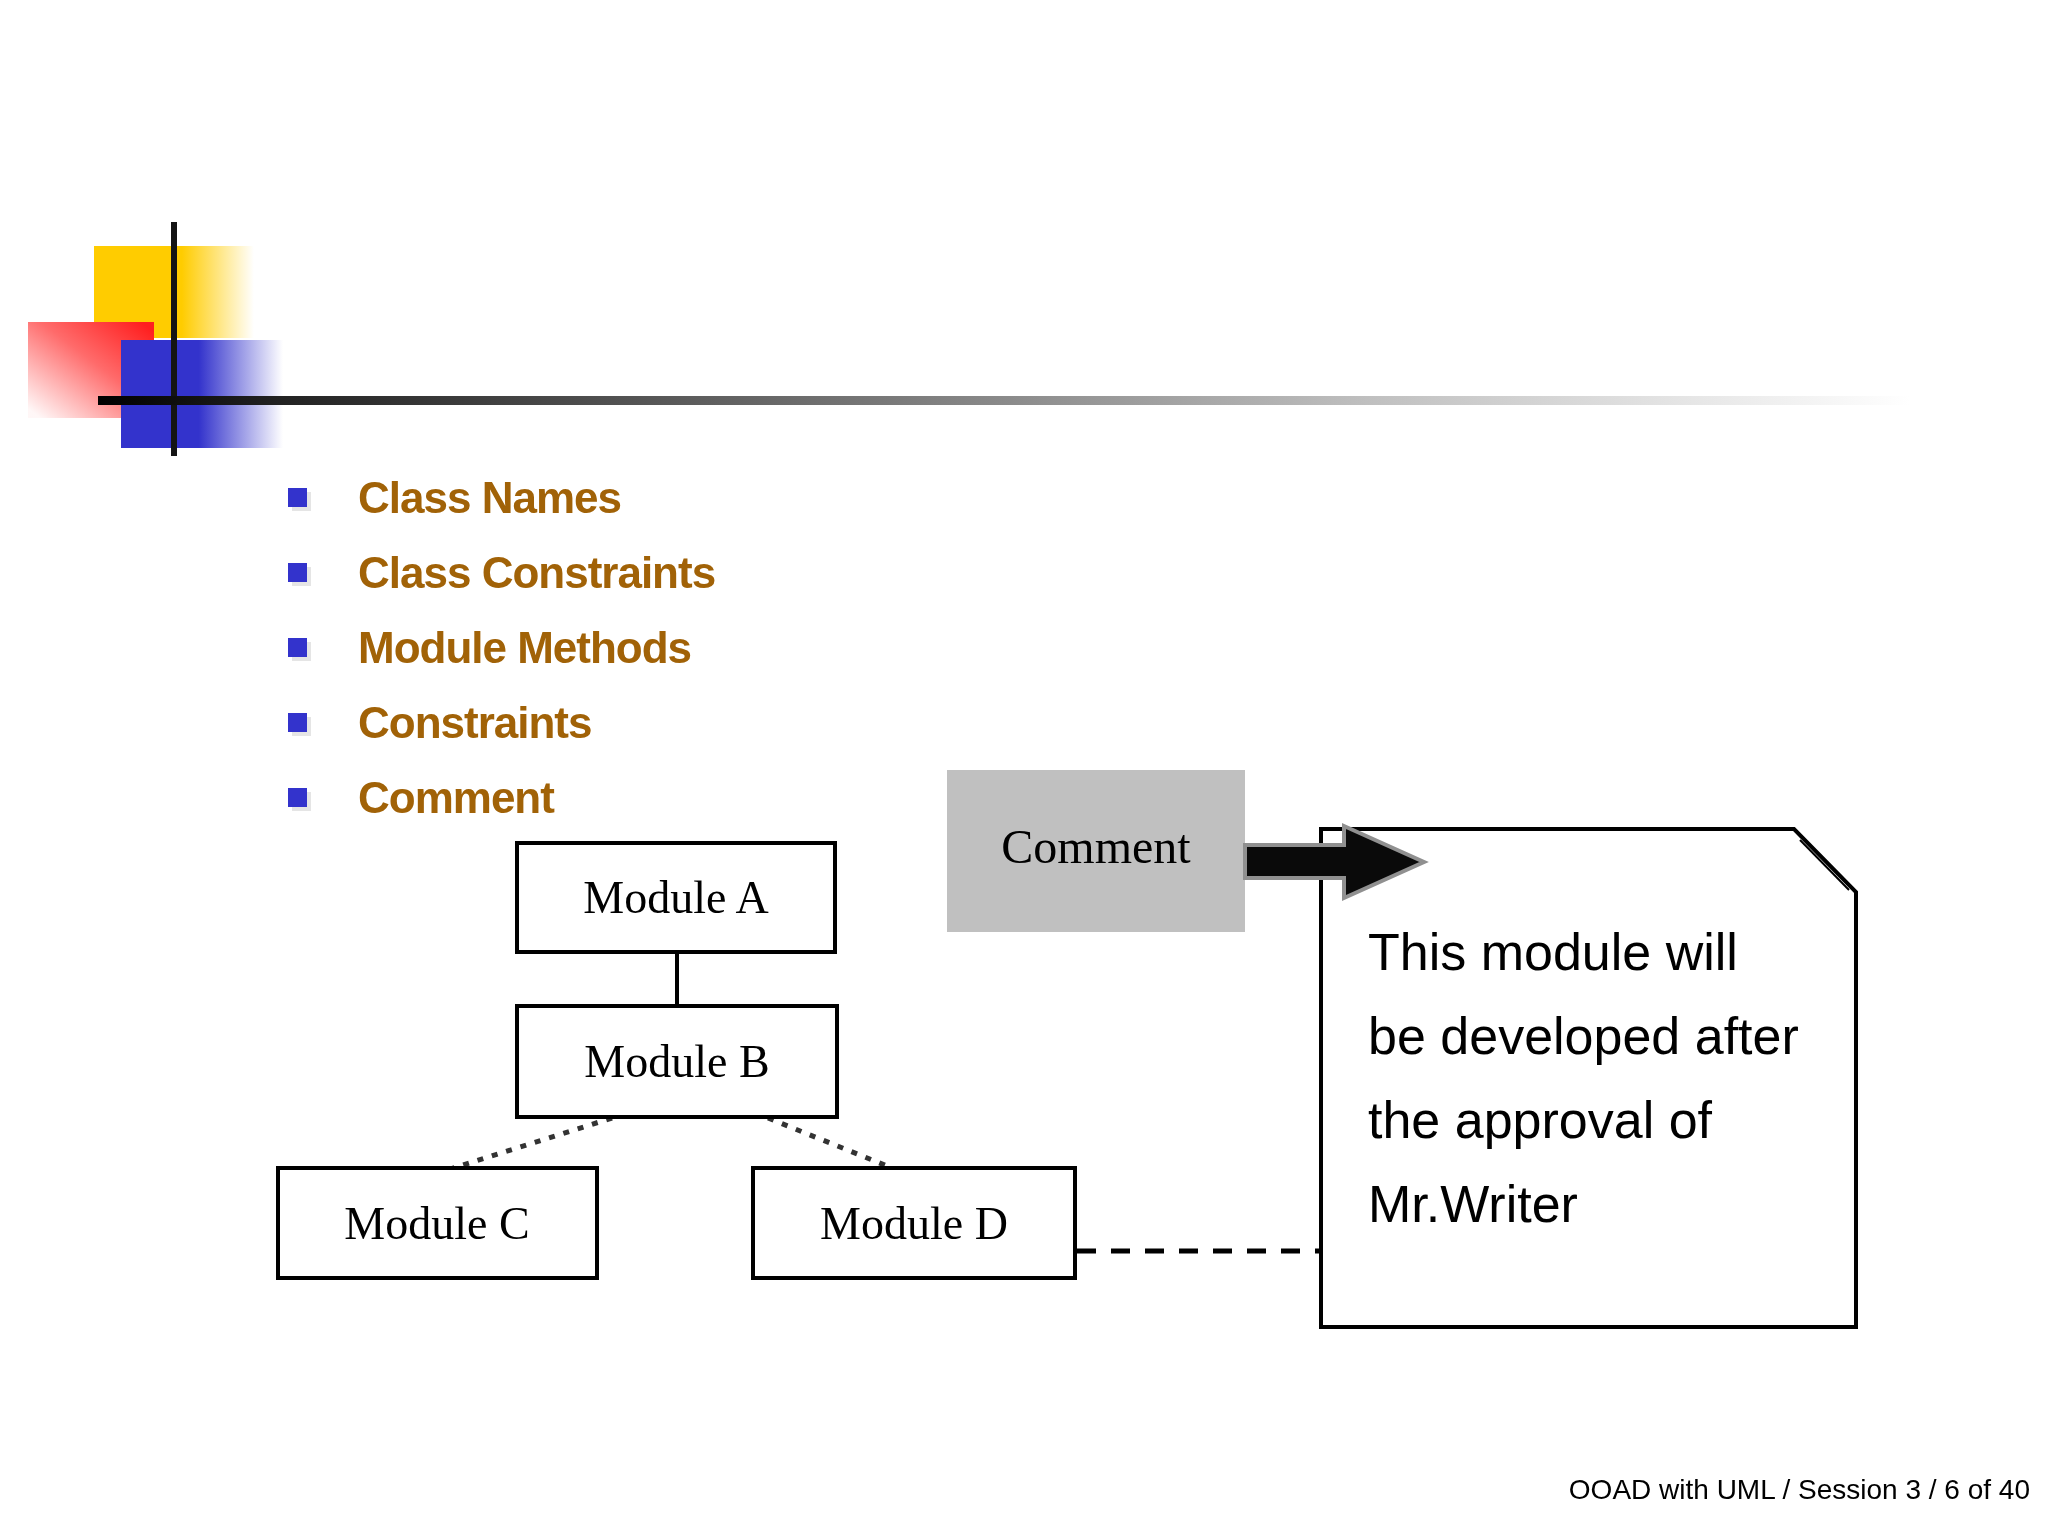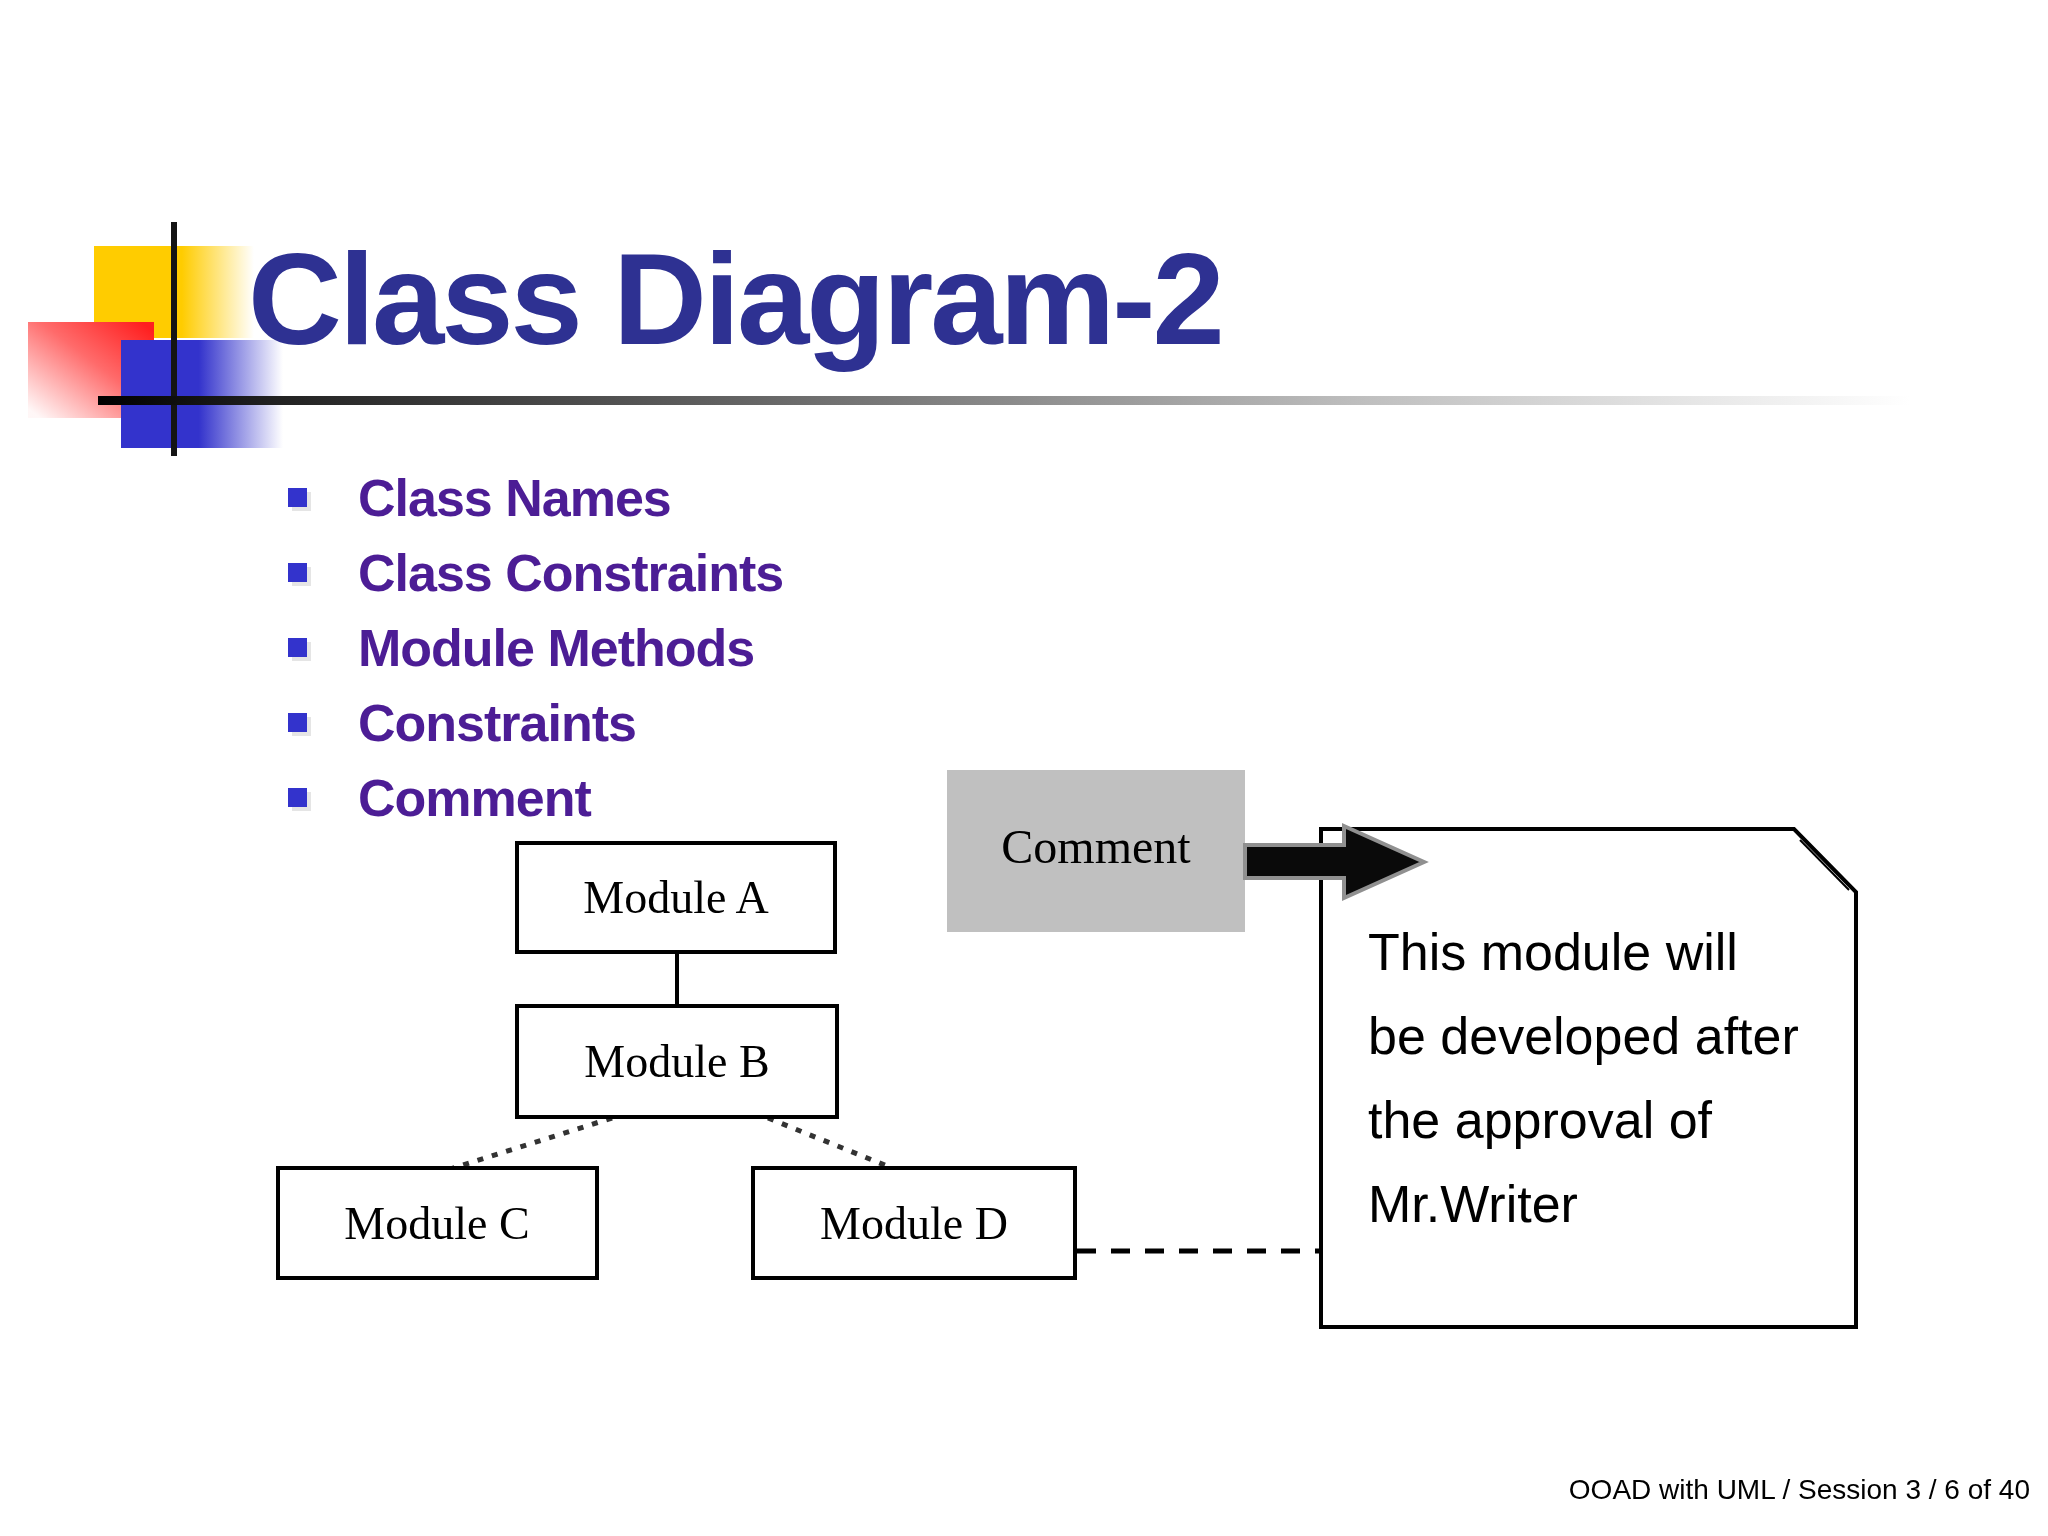--- a/index.html
+++ b/index.html
@@ -25,21 +25,21 @@
     color:#2E3192;white-space:nowrap;
   }
   
   #bullets{position:absolute;left:288px;top:460px;}
   .bullet-row{display:flex;align-items:center;height:75px;}
   .bullet-sq{
     width:19px;height:19px;background:#3333CC;flex:0 0 auto;
     box-shadow:4px 4px 0 rgba(0,0,0,0.10);
   }
   .bullet-label{
-    margin-left:51px;font-size:52px;font-weight:bold;color:#4c1d95;
+    margin-left:51px;font-size:44px;font-weight:bold;color:#a16207;
     letter-spacing:-1px;white-space:nowrap;
   }
   
   #diagram{position:absolute;left:0;top:0;width:2048px;height:1536px;}
   .modbox{fill:#ffffff;stroke:#000000;stroke-width:4px;}
   .modlabel{font-family:"Liberation Serif","DejaVu Serif",serif;font-size:46px;fill:#000;text-anchor:middle;}
   .commentlabel{font-family:"Liberation Serif","DejaVu Serif",serif;font-size:48px;fill:#000;text-anchor:middle;}
   .notetext{font-family:"Liberation Sans","DejaVu Sans",sans-serif;font-size:52px;fill:#000;}
   
   #footer{
@@ -51,21 +51,20 @@
 <body>
 
 <div id="slide">
 
   <div class="orn" id="orn-yellow"></div>
   <div class="orn" id="orn-red"></div>
   <div class="orn" id="orn-blue"></div>
   <div class="orn" id="orn-vline"></div>
   <div id="rule"></div>
 
-  <div id="title">Class Diagram-2</div>
 
   <div id="bullets">
     <div class="bullet-row">
       <span class="bullet-sq"></span>
       <span class="bullet-label">Class Names</span>
     </div>
     <div class="bullet-row">
       <span class="bullet-sq"></span>
       <span class="bullet-label">Class Constraints</span>
     </div>

